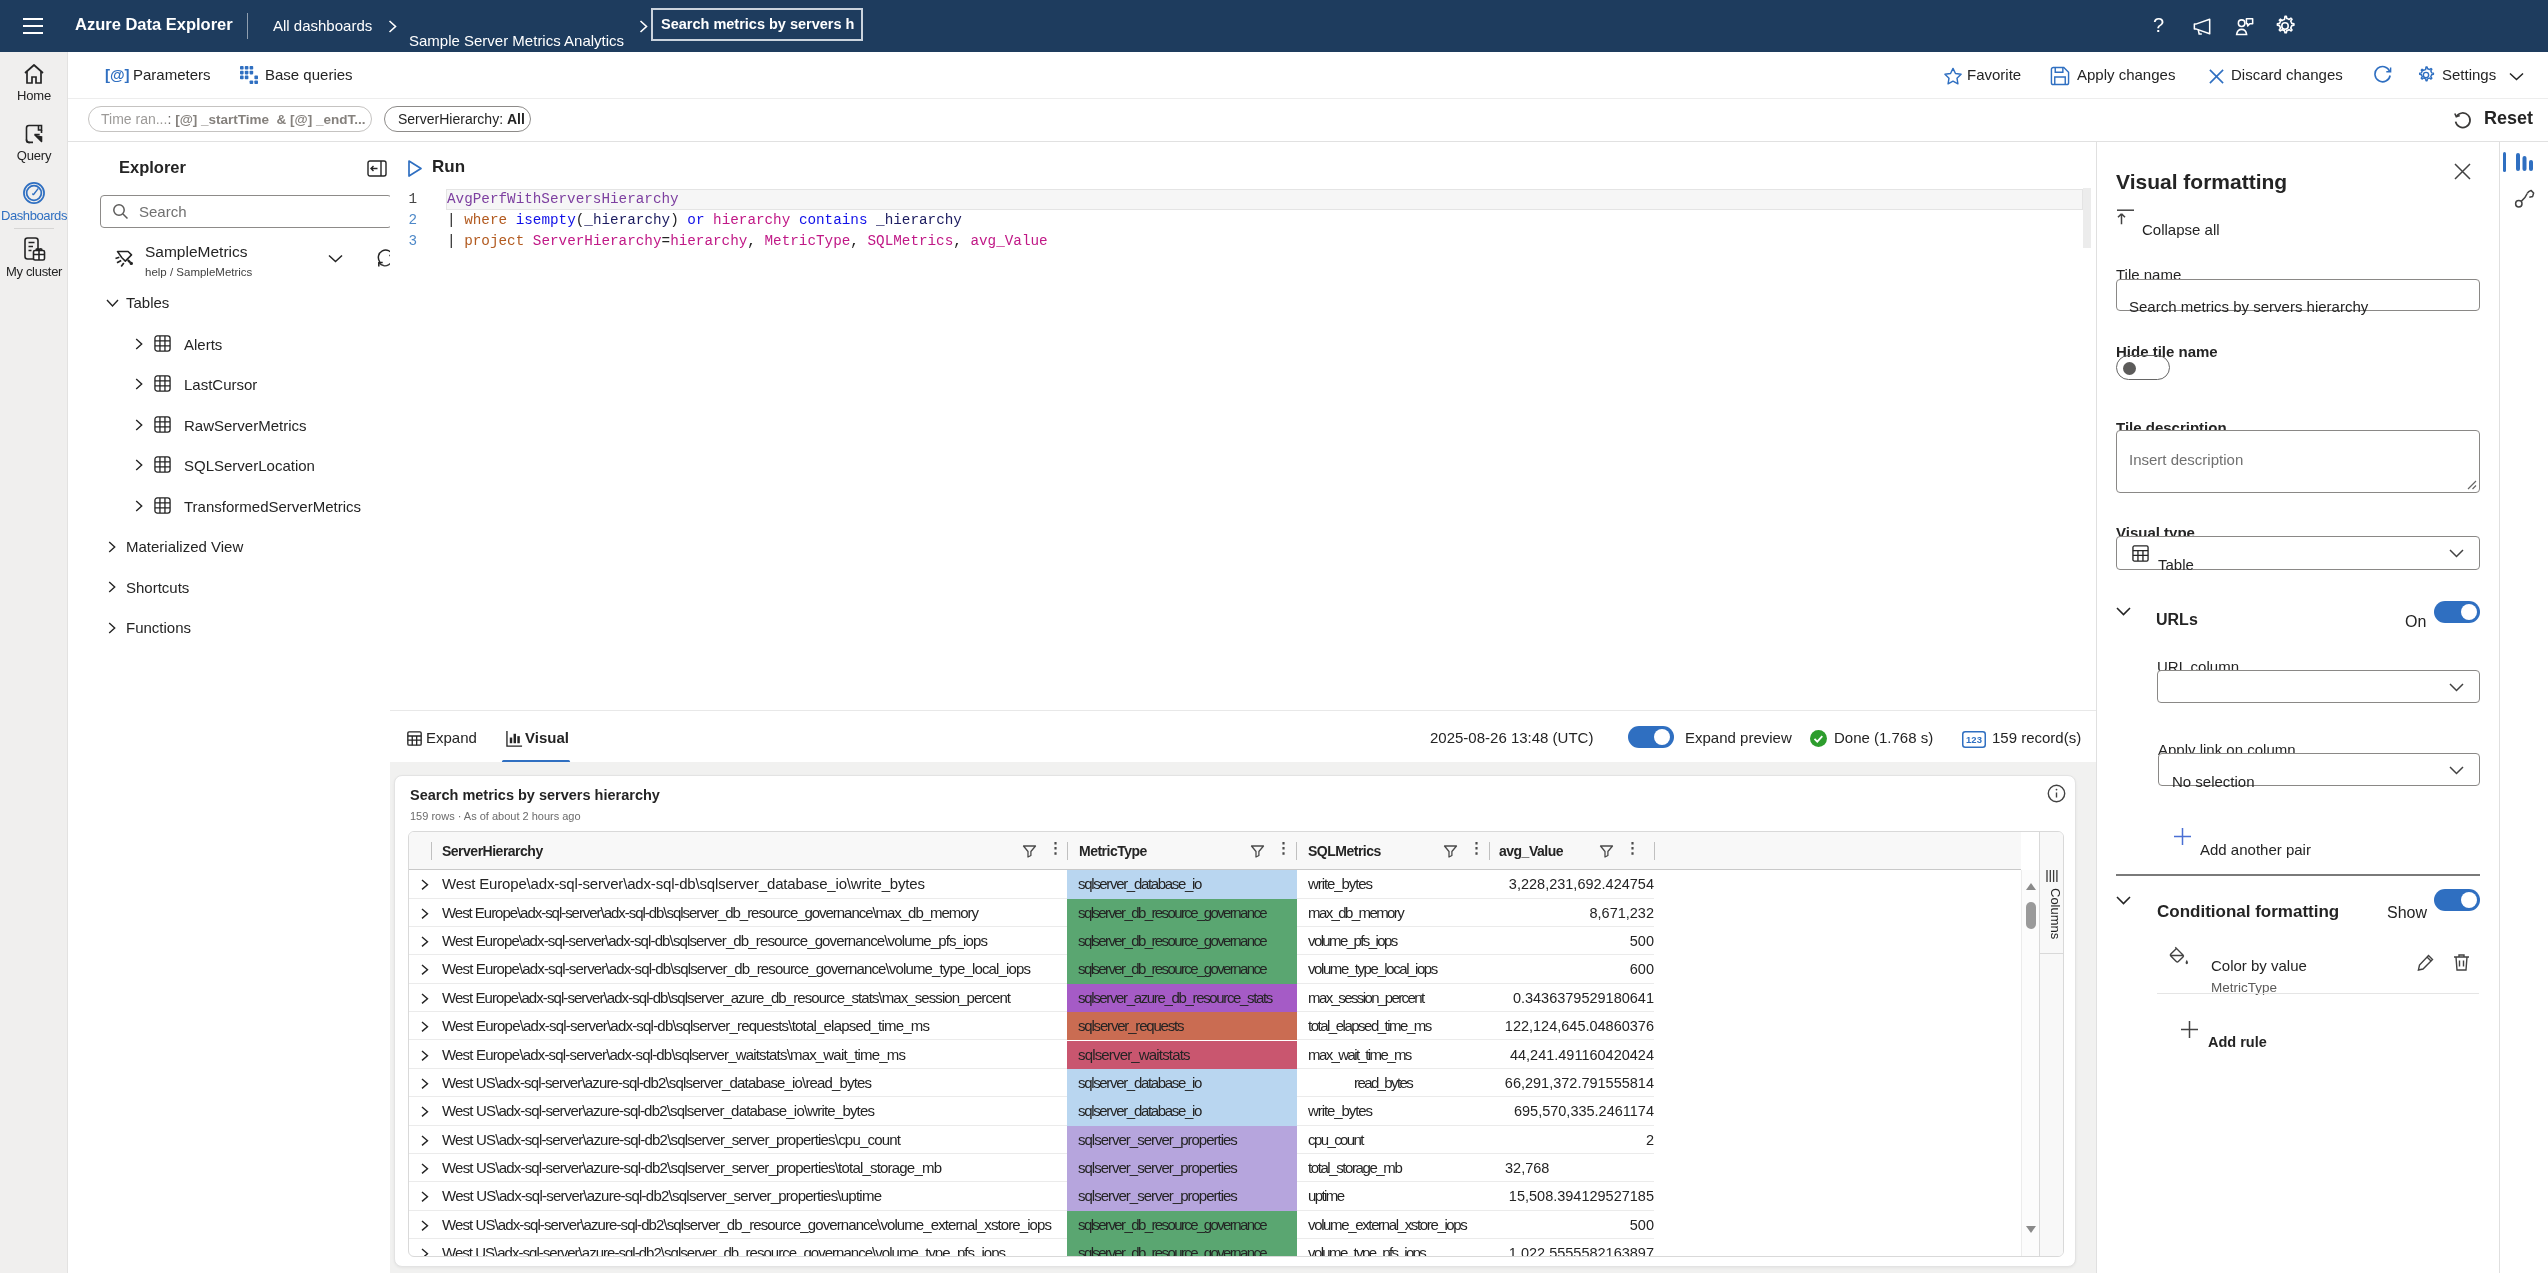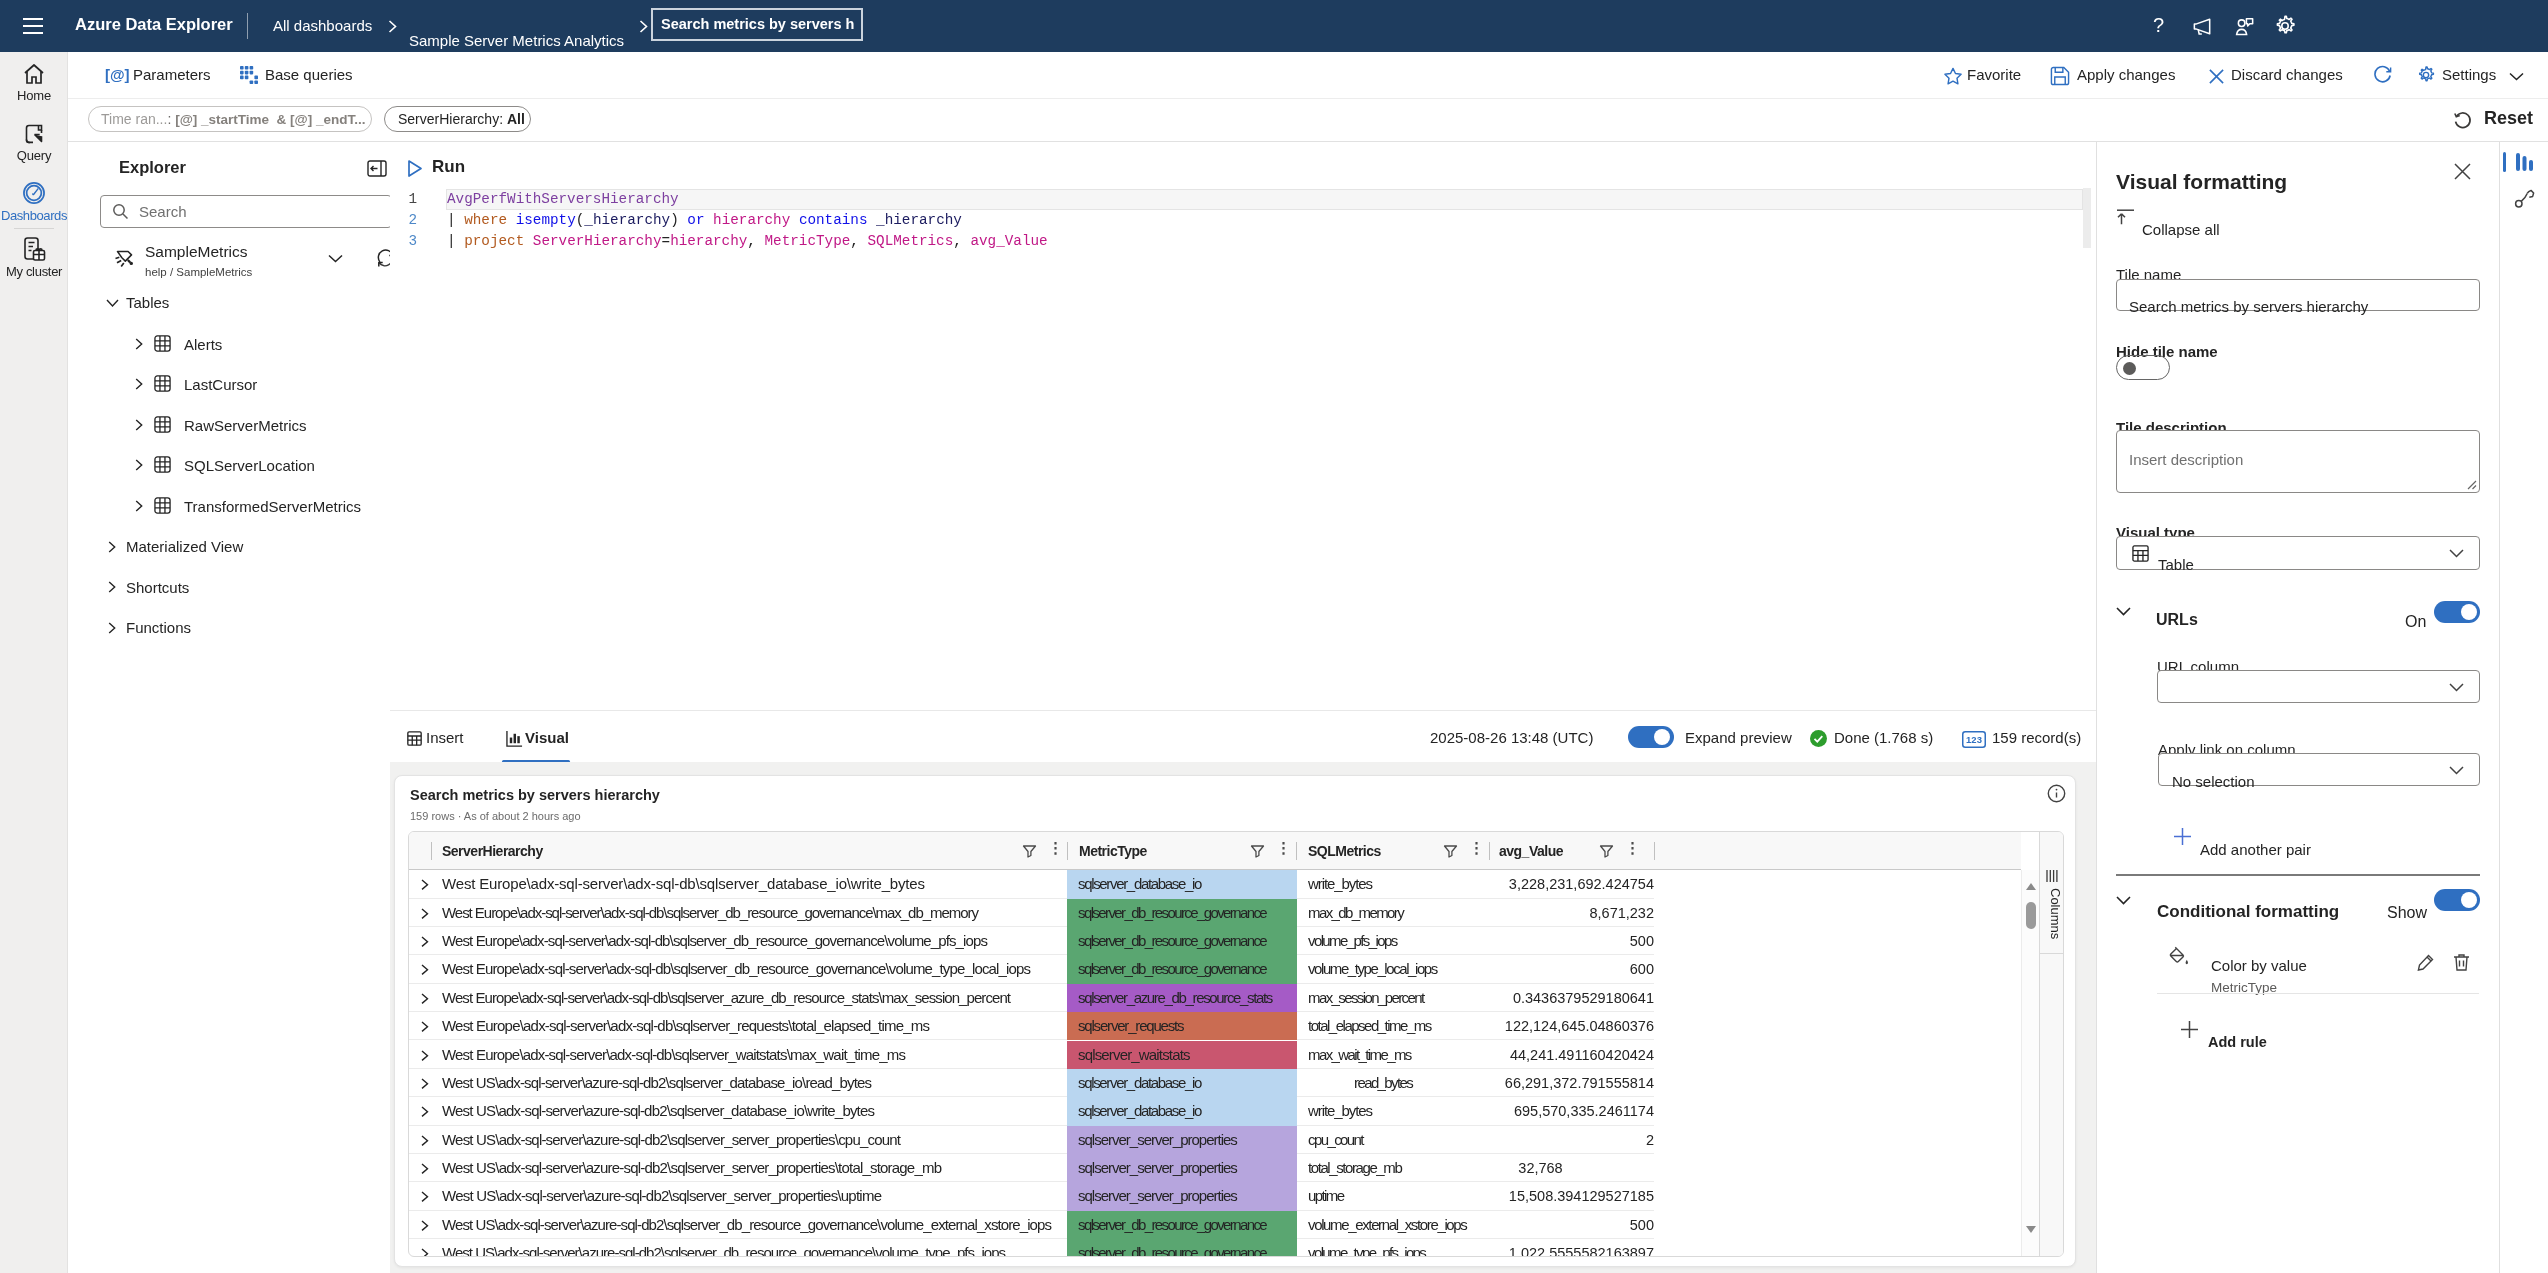--- a/index.html
+++ b/index.html
@@ -290,21 +290,21 @@
     <div class="abs code" style="left:57px;top:89.1px;line-height:21.3px;color:#242424">| <span style="color:#b25a1f">project</span> <span style="color:#c01886">ServerHierarchy</span>=<span style="color:#c01886">hierarchy</span>, <span style="color:#c01886">MetricType</span>, <span style="color:#c01886">SQLMetrics</span>, <span style="color:#c01886">avg_Value</span></div>
 
     <div class="abs" style="left:1693px;top:46px;width:8px;height:60px;background:#ececec"></div>
   </div>
 
   <div class="abs" id="tabbar">
     <svg class="abs" style="left:17px;top:20px" width="15" height="15" viewBox="0 0 18 18" fill="none" stroke="#242424" stroke-width="1.6">
         <rect x="1" y="1" width="16" height="16" rx="1.5"></rect>
         <path d="M1 6h16M1 11h16M6.3 6v11M11.6 6v11"></path>
       </svg>
-    <div class="tt" style="left:36px;top:18px">Insert</div>
+    <div class="tt" style="left:36px;top:18px">Expand</div>
     <svg class="abs" style="left:116px;top:19px" width="17" height="17" viewBox="0 0 18 18" fill="none" stroke="#242424" stroke-width="1.4">
         <path d="M1 1v16h16"></path>
         <rect x="4" y="8" width="2.6" height="6" fill="#242424" stroke="none"></rect>
         <rect x="8" y="4" width="2.6" height="10" fill="#242424" stroke="none"></rect>
         <rect x="12" y="6.5" width="2.6" height="7.5" fill="#242424" stroke="none"></rect>
       </svg>
     <div class="tt" style="left:135px;top:18px;font-weight:bold">Visual</div>
     <div class="abs" style="left:112px;top:49px;width:68px;height:3px;background:#2f6fc1;border-radius:2px"></div>
     <div class="tt" style="left:1040px;top:18px">2025-08-26 13:48 (UTC)</div>
     <div class="abs" style="left:1238px;top:15px;width:46px;height:22px;border-radius:11px;background:#2f6fc1"></div>
@@ -472,21 +472,21 @@
               <div class="sep" style="left:888px;right:367px"></div>
             </div>
             <div class="trow" style="top:321.9px">
               <svg style="position:absolute;left:12px;top:9px" width="8" height="11">
                 <path d="M1 1l5.5 4.7L1 10.4" stroke="#242424" stroke-width="1.4" fill="none"></path>
               </svg>
               <div class="tcell fit1" style="left: 33px; width: 624px; letter-spacing: -0.801758px;">West US\adx-sql-server\azure-sql-db2\sqlserver_server_properties\total_storage_mb</div>
               <div class="sep" style="right:954px"></div>
               <div class="tcell fit2" style="left: 658px; width: 230px; background: rgb(182, 165, 221); padding-left: 11px; letter-spacing: -1.00315px;">sqlserver_server_properties</div>
               <div class="tcell fit2" style="left: 899px; width: 180px; letter-spacing: -1.41242px;">total_storage_mb</div>
-              <div class="tcell" style="left:1049px;width:165px;text-align:center;font-size:14.5px;letter-spacing:0">32,768</div>
+              <div class="tcell" style="left:1096px;width:165px;text-align:left;font-size:14.5px;letter-spacing:0">32,768</div>
               <div class="sep" style="left:888px;right:367px"></div>
             </div>
             <div class="trow" style="top:350.25px">
               <svg style="position:absolute;left:12px;top:9px" width="8" height="11">
                 <path d="M1 1l5.5 4.7L1 10.4" stroke="#242424" stroke-width="1.4" fill="none"></path>
               </svg>
               <div class="tcell fit1" style="left: 33px; width: 624px; letter-spacing: -0.760714px;">West US\adx-sql-server\azure-sql-db2\sqlserver_server_properties\uptime</div>
               <div class="sep" style="right:954px"></div>
               <div class="tcell fit2" style="left: 658px; width: 230px; background: rgb(182, 165, 221); padding-left: 11px; letter-spacing: -1.00315px;">sqlserver_server_properties</div>
               <div class="tcell fit2" style="left: 899px; width: 180px; letter-spacing: -1.6px;">uptime</div>

